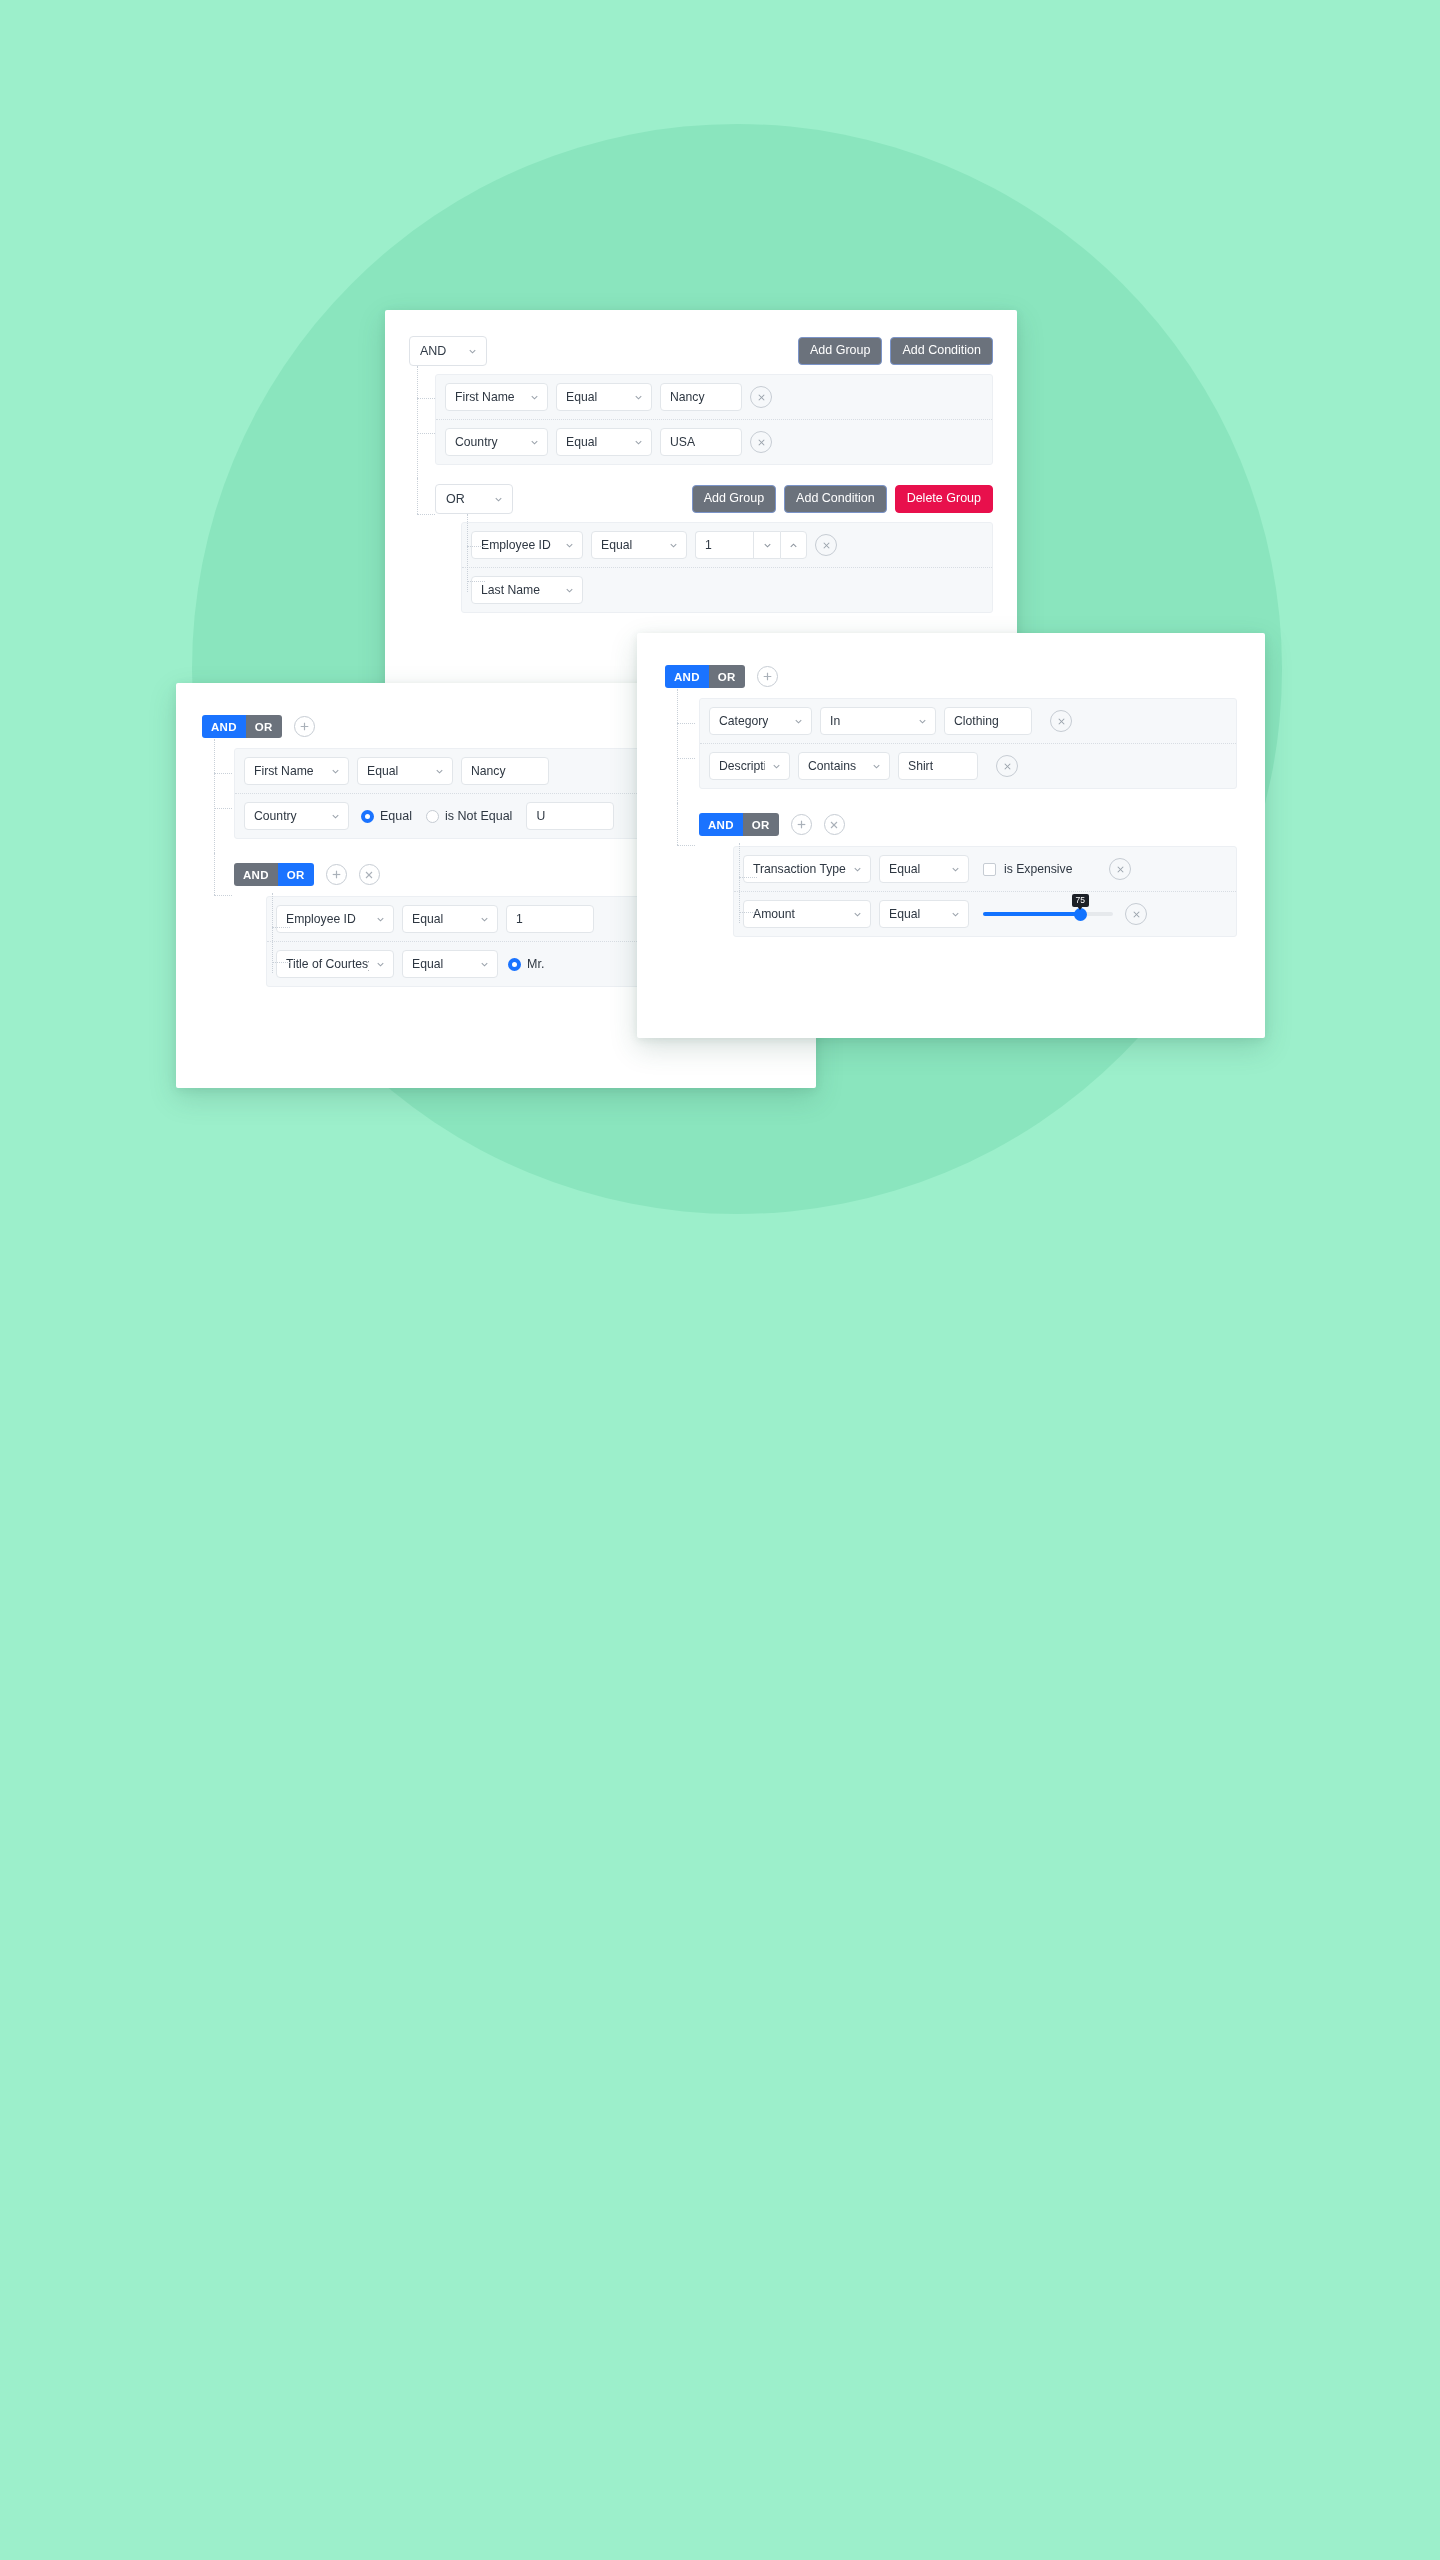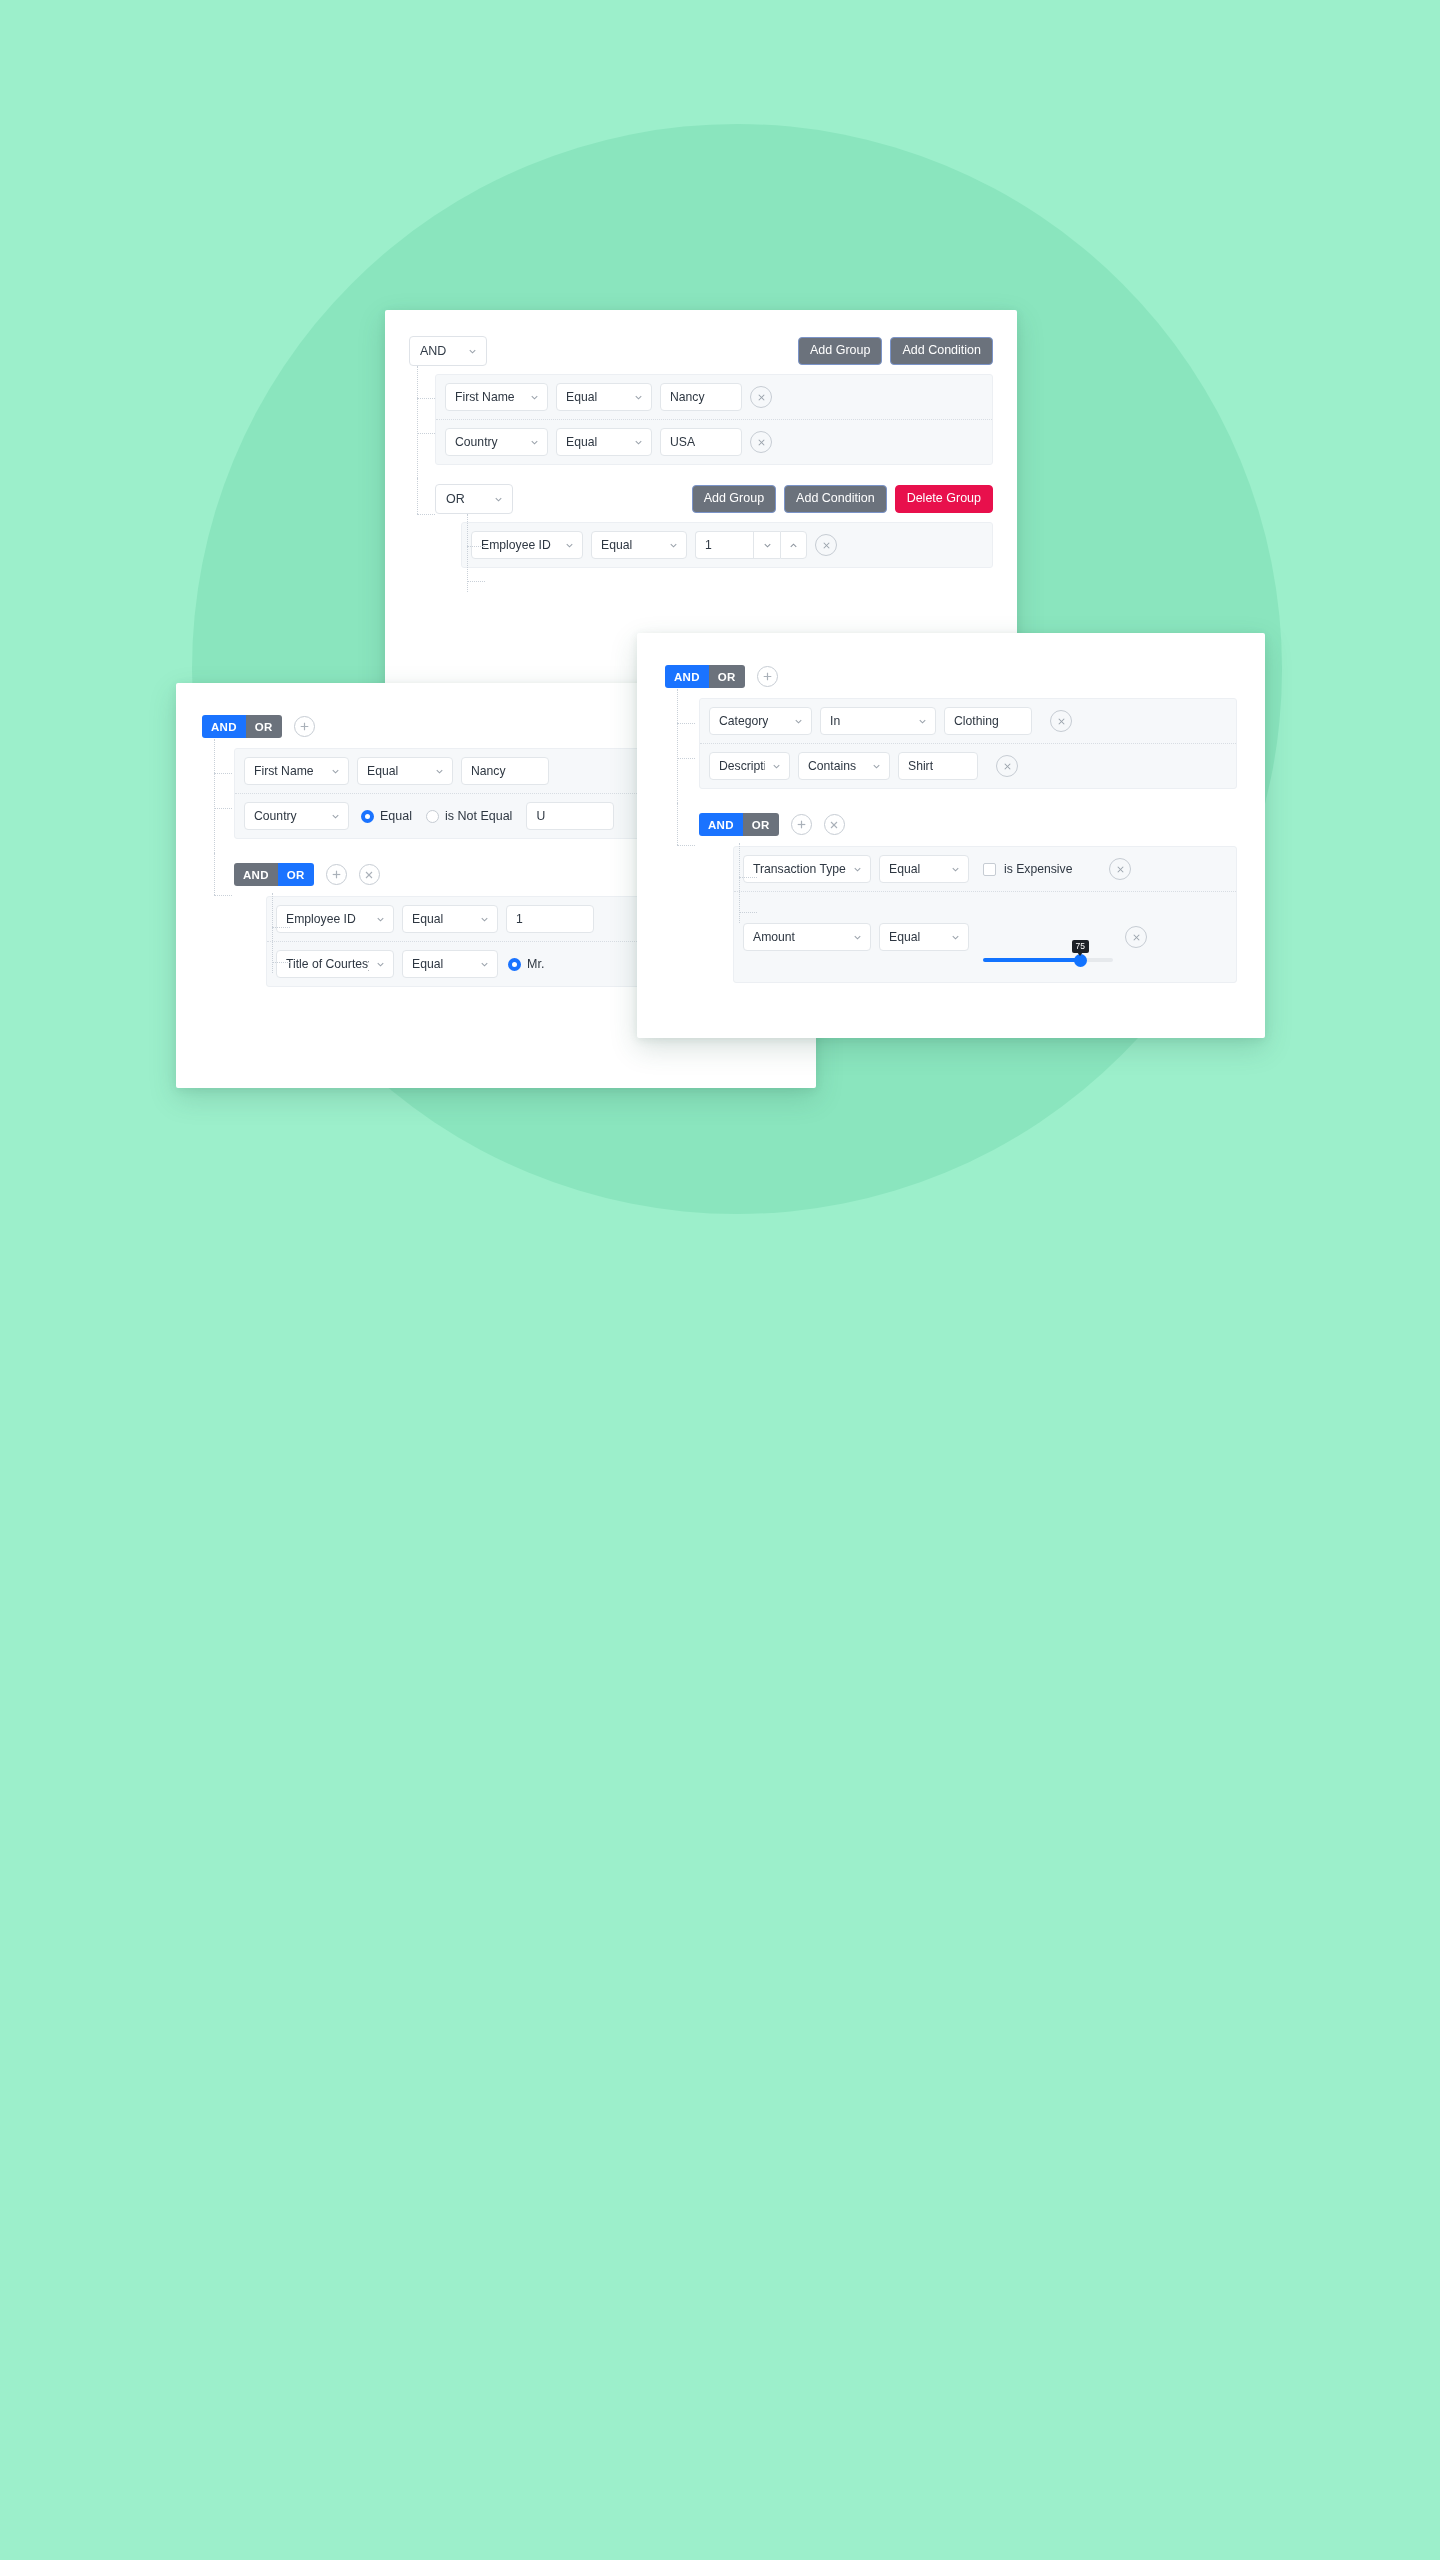--- a/index.html
+++ b/index.html
@@ -276,20 +276,28 @@
                 </svg>
             </div>
           </div>
           <div class="x-btn">
             <svg width="11" height="11" viewBox="0 0 24 24" fill="none" stroke="currentColor" stroke-width="2.2">
                 <line x1="6" y1="6" x2="18" y2="18"></line>
                 <line x1="18" y1="6" x2="6" y2="18"></line>
               </svg>
           </div>
         </div>
+        <div class="cond-row">
+          <div class="fld" style="width:112px;">
+            <span class="cap">Last Name</span>
+            <svg class="chev" width="11" height="11" viewBox="0 0 24 24" fill="none" stroke="currentColor" stroke-width="2.2">
+                <polyline points="6 9 12 15 18 9"></polyline>
+              </svg>
+          </div>
+        </div>
       </div>
     </div>
   </div>
 </div>
 
 <div class="card" style="left:176px; top:683px; width:640px; height:405px;">
   <div class="qb" style="padding:32px 26px;">
 
     <div class="grp-head">
       <div class="pill">
@@ -546,21 +554,21 @@
             <svg class="chev" width="11" height="11" viewBox="0 0 24 24" fill="none" stroke="currentColor" stroke-width="2.2">
                 <polyline points="6 9 12 15 18 9"></polyline>
               </svg>
           </div>
           <div class="fld" style="width:90px;">
             <span class="cap">Equal</span>
             <svg class="chev" width="11" height="11" viewBox="0 0 24 24" fill="none" stroke="currentColor" stroke-width="2.2">
                 <polyline points="6 9 12 15 18 9"></polyline>
               </svg>
           </div>
-          <div class="slider" style="margin-left:6px;margin-top:46px;">
+          <div class="slider" style="margin-left:6px;">
             <div class="track"></div>
             <div class="fill" style="width:75%;"></div>
             <div class="knob" style="left:calc(75% - 6.5px);"></div>
             <div class="tip" style="left:calc(75% - 9px);">75</div>
           </div>
           <div class="x-btn" style="margin-left:4px;">
             <svg width="11" height="11" viewBox="0 0 24 24" fill="none" stroke="currentColor" stroke-width="2.2">
                 <line x1="6" y1="6" x2="18" y2="18"></line>
                 <line x1="18" y1="6" x2="6" y2="18"></line>
               </svg>

